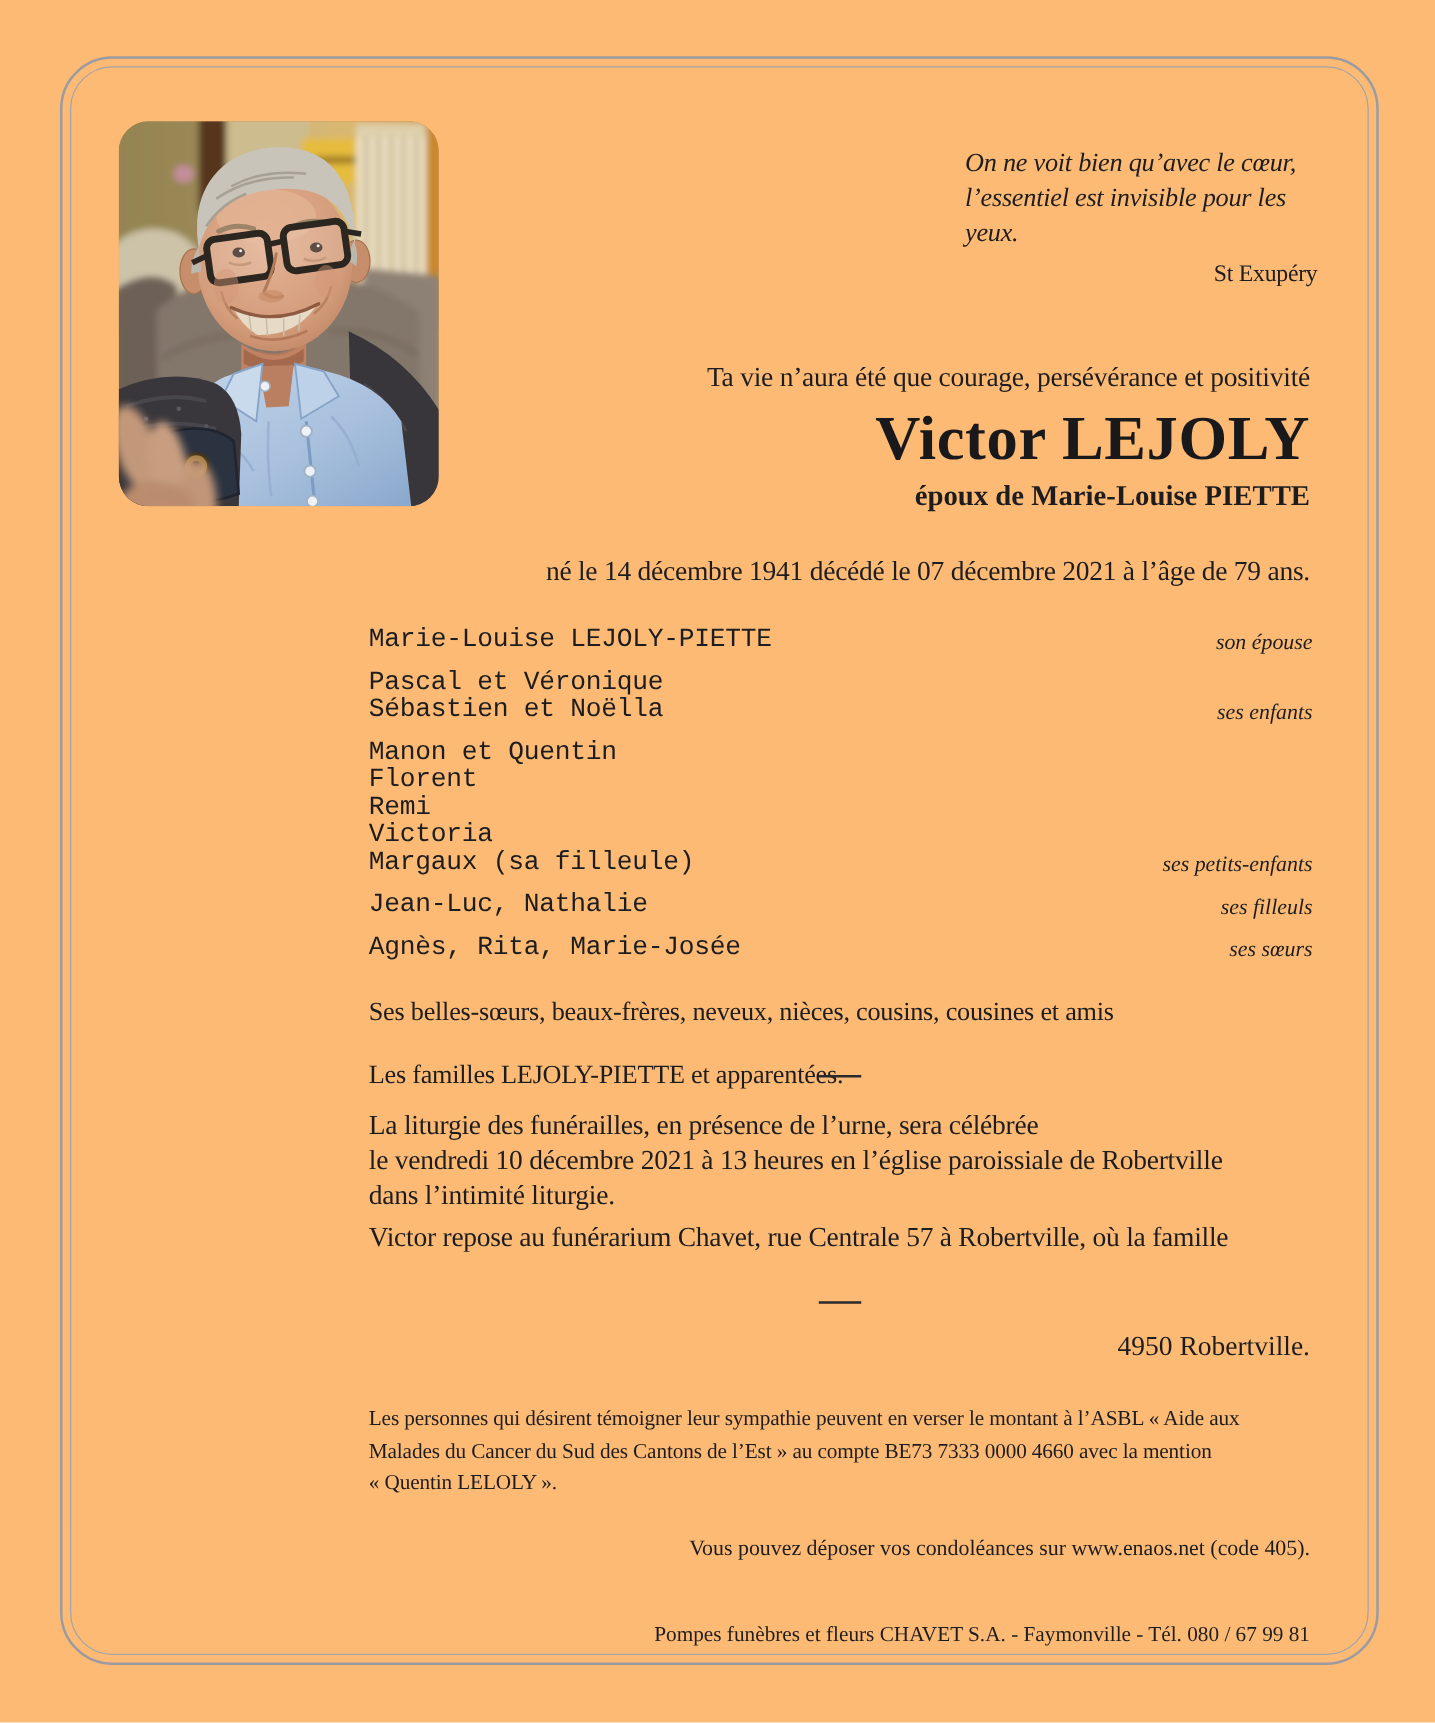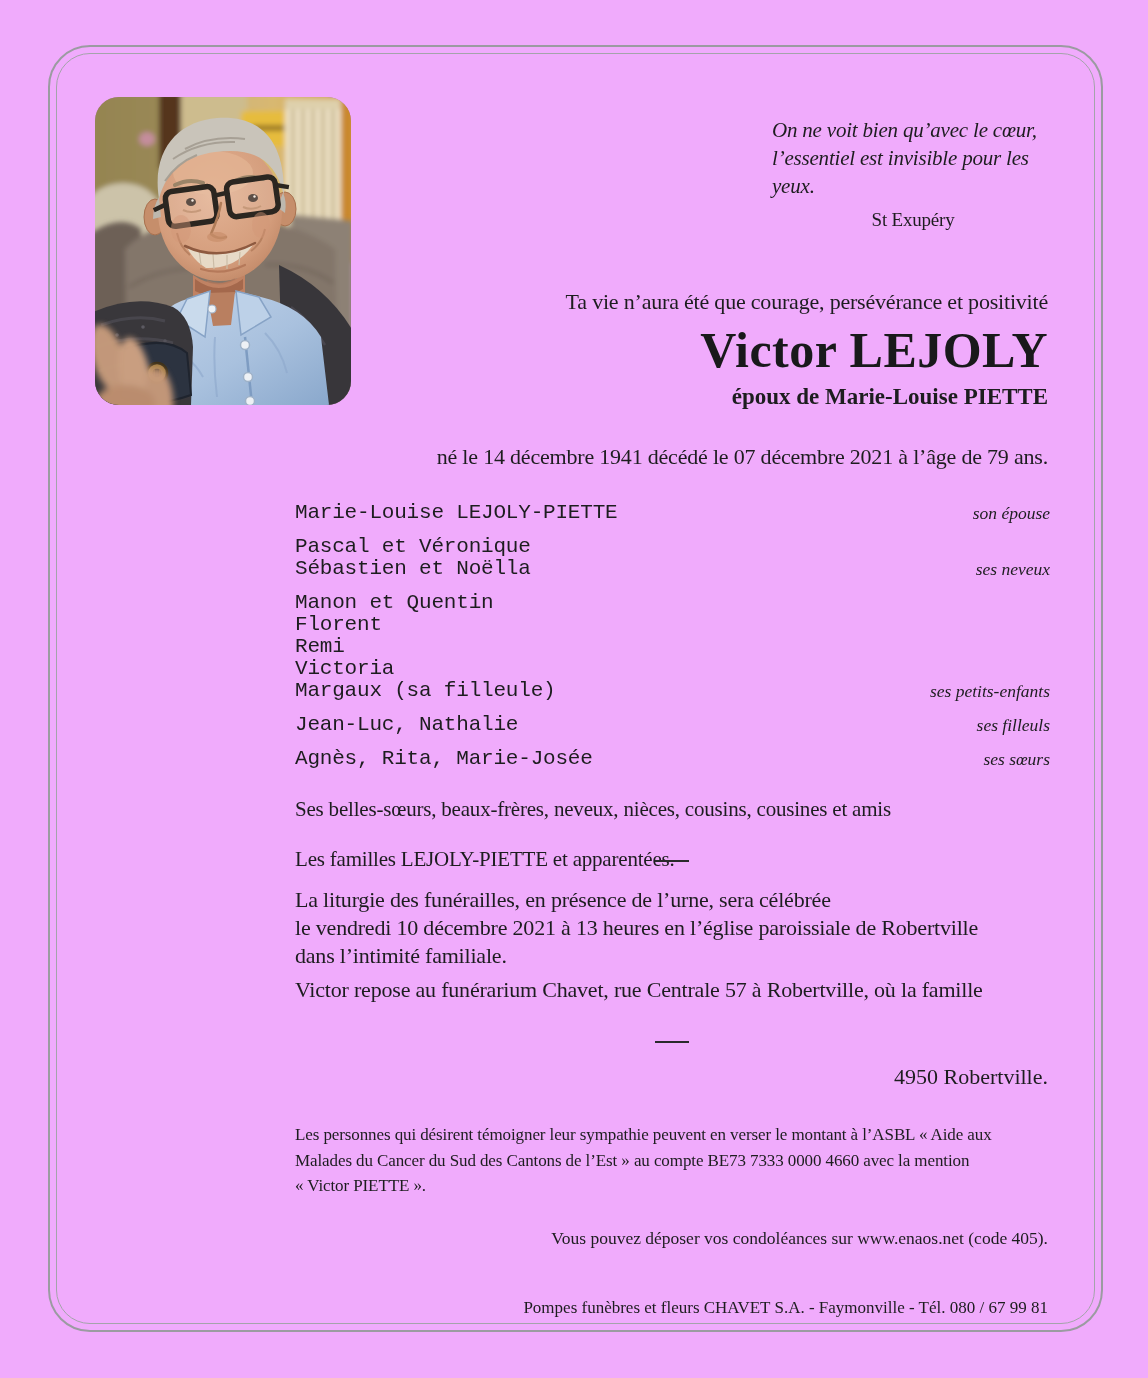--- a/index.html
+++ b/index.html
@@ -3,21 +3,21 @@
 <meta charset="utf-8">
 <style>
   * { box-sizing: border-box; margin: 0; padding: 0; }
   html, body { background: #ffffff; }
   body { font-family: "Liberation Serif", serif; color: #1d1d1f; }
 
   .card {
     position: relative;
     width: 1148px;
     height: 1378px;
-    background: #f0abfc;
+    background: #fdba74;
     overflow: hidden;
   }
 
   
   .border-outer {
     position: absolute; left: 48px; top: 45px;
     width: 1055px; height: 1287px;
     border: 2px solid #9b9ba1; border-radius: 42px;
   }
   .border-inner {
@@ -33,21 +33,21 @@
     box-shadow: 0 0 0 1px rgba(40,30,20,.35) inset;
   }
   .photo svg { display: block; width: 256px; height: 308px; }
 
   .quote {
     position: absolute; left: 772px; top: 116px; width: 282px;
     font-style: italic; font-size: 21px; line-height: 28px;
     letter-spacing: -0.2px;
   }
   .quote .attribution {
-    font-style: normal; font-size: 19px; text-align: center; margin-top: 6px;
+    font-style: normal; font-size: 19px; text-align: right; margin-top: 6px;
   }
 
   .centercol { position: absolute; left: 300px; width: 748px; text-align: right; }
   .epitaph  { top: 287px; font-size: 22px; line-height: 30px; letter-spacing: -0.2px; }
   .name     { top: 320px; font-size: 50px; line-height: 60px; font-weight: bold; letter-spacing: 0.5px; color:#19191b; }
   .spouse   { top: 382px; font-size: 23px; line-height: 30px; font-weight: bold; }
   .dates    { top: 442px; font-size: 22px; line-height: 30px; letter-spacing: -0.2px; }
 
   .relatives { position: absolute; left: 295px; top: 502px; width: 755px; }
   .rel-group {
@@ -229,21 +229,21 @@
         <div>Marie-Louise LEJOLY-PIETTE</div>
       </div>
       <div class="rel-label">son épouse</div>
     </div>
 
     <div class="rel-group">
       <div class="rel-names">
         <div>Pascal et Véronique</div>
         <div>Sébastien et Noëlla</div>
       </div>
-      <div class="rel-label">ses neveux</div>
+      <div class="rel-label">ses enfants</div>
     </div>
 
     <div class="rel-group">
       <div class="rel-names">
         <div>Manon et Quentin</div>
         <div>Florent</div>
         <div>Remi</div>
         <div>Victoria</div>
         <div>Margaux (sa filleule)</div>
       </div>
@@ -266,34 +266,34 @@
 
     <div class="closing-line">Ses belles-sœurs, beaux-frères, neveux, nièces, cousins, cousines et amis</div>
     <div class="closing-line">Les familles LEJOLY-PIETTE et apparentées.</div>
   </div>
 
   <div class="sep sep1"></div>
 
   <div class="para liturgy">
     <div>La liturgie des funérailles, en présence de l’urne, sera célébrée</div>
     <div>le vendredi 10 décembre 2021 à 13 heures en l’église paroissiale de Robertville</div>
-    <div>dans l’intimité familiale.</div>
+    <div>dans l’intimité liturgie.</div>
   </div>
 
   <div class="para repose">
     <div>Victor repose au funérarium Chavet, rue Centrale 57 à Robertville, où la famille</div>
   </div>
 
   <div class="sep sep2"></div>
 
   <div class="centercol city">4950 Robertville.</div>
 
   <div class="donation">
     <div>Les personnes qui désirent témoigner leur sympathie peuvent en verser le montant à l’ASBL « Aide aux</div>
     <div>Malades du Cancer du Sud des Cantons de l’Est » au compte BE73 7333 0000 4660 avec la mention</div>
-    <div>« Victor PIETTE ».</div>
+    <div>« Quentin LELOLY ».</div>
   </div>
 
   <div class="centercol condolences">Vous pouvez déposer vos condoléances sur www.enaos.net (code 405).</div>
 
   <div class="centercol footerline">Pompes funèbres et fleurs CHAVET S.A. - Faymonville - Tél. 080 / 67 99 81</div>
 
 </div>
 
 </body></html>

